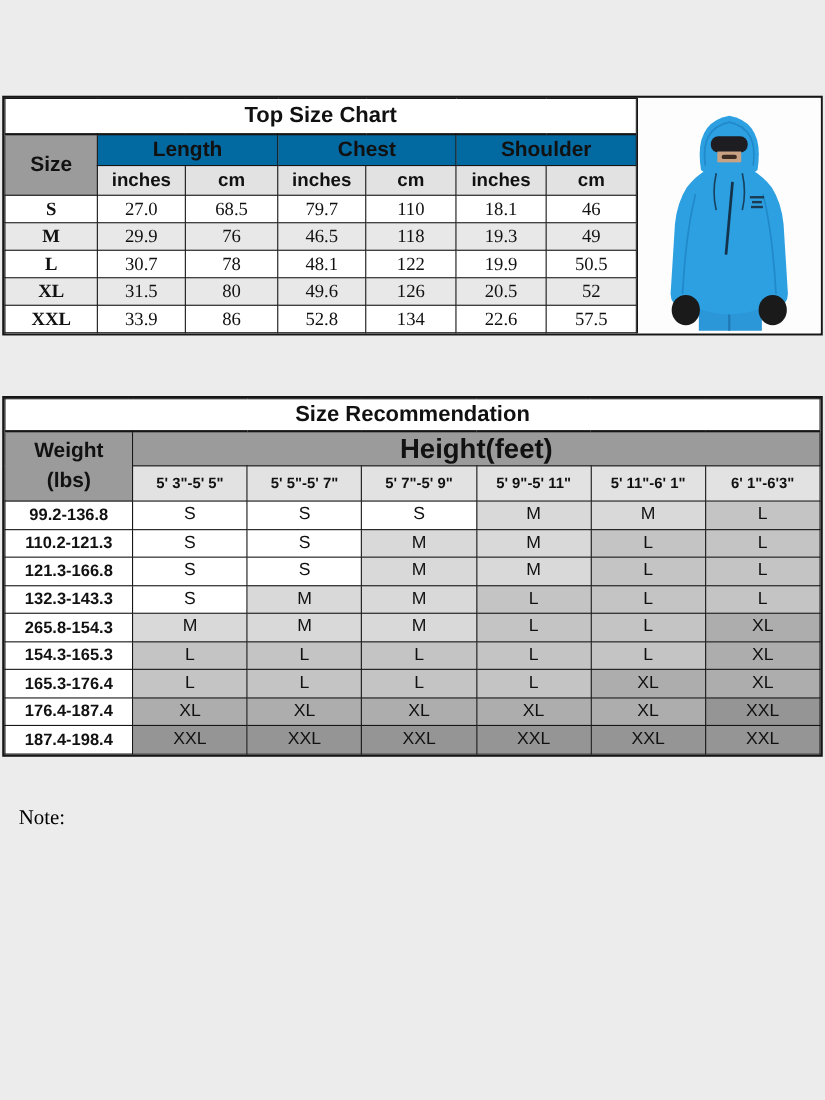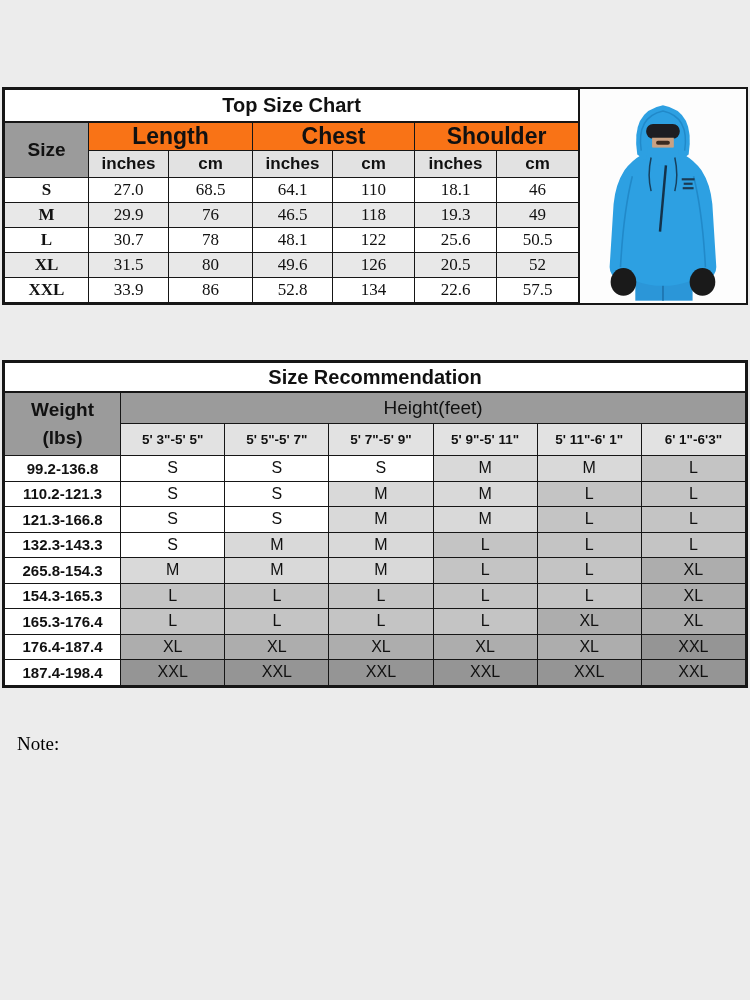--- a/index.html
+++ b/index.html
@@ -17,41 +17,41 @@
     width: 742px;
     border: 2px solid #161616;
     background: #fff;
     display: flex;
   }
   table { border-collapse: collapse; }
   td { border: 1px solid #161616; text-align: center; vertical-align: middle; padding: 0; }
   .tbl1 { width: 574px; table-layout: fixed; }
   .t1-title { height: 31px; font-weight: bold; font-size: 20px; border-bottom: 2px solid #161616; background: #fff; }
   .t1-size-h { background: #9b9b9b; font-weight: bold; font-size: 19px; }
-  .t1-group { height: 27px; background: #f97316; font-weight: bold; font-size: 23px; }
+  .t1-group { height: 27px; background: #0369a1; font-weight: bold; font-size: 19px; }
   .t1-units td { height: 26px; background: #e2e2e2; font-weight: bold; font-size: 17px; }
   .t1-data td { height: 24px; font-family: "Liberation Serif", serif; font-size: 17px; background: #fff; }
   .t1-data td.t1-sz { font-weight: bold; }
   .t1-data.alt td { background: #e8e8e8; }
   .img-cell {
     flex: 1; border-left: 1px solid #161616; background: #fdfdfd; overflow: hidden;
   }
   .img-cell svg { display: block; width: 100%; height: 100%; }
 
   
   .tbl2-wrap {
     position: absolute; left: 2px; top: 360px;
     width: 742px;
     border: 2px solid #161616;
     background: #fff;
   }
   .tbl2 { width: 100%; table-layout: fixed; }
   .t2-title { height: 28px; font-weight: bold; font-size: 20px; border-bottom: 2px solid #161616; background: #fff; }
   .t2-weight-h { background: #9b9b9b; font-weight: bold; font-size: 19px; line-height: 1.5; }
-  .t2-height-h { height: 30px; background: #9b9b9b; font-weight: normal; font-size: 19px; }
+  .t2-height-h { height: 30px; background: #9b9b9b; font-weight: bold; font-size: 25px; }
   .t2-ranges td { height: 31px; background: #e2e2e2; font-weight: bold; font-size: 13.5px; }
   .t2-data td { height: 24.5px; font-size: 16px; }
   .t2-data td.t2-w { font-weight: bold; font-size: 15px; background: #fff; }
 
   
   .note {
     position: absolute; left: 17px; top: 733px; width: 716px;
     font-family: "Liberation Serif", serif;
     font-size: 19px; color: #000;
   }
@@ -87,41 +87,41 @@
       <td>cm</td>
       <td>inches</td>
       <td>cm</td>
       <td>inches</td>
       <td>cm</td>
     </tr>
     <tr class="t1-data">
       <td class="t1-sz">S</td>
       <td>27.0</td>
       <td>68.5</td>
-      <td>64.1</td>
+      <td>79.7</td>
       <td>110</td>
       <td>18.1</td>
       <td>46</td>
     </tr>
     <tr class="t1-data alt">
       <td class="t1-sz">M</td>
       <td>29.9</td>
       <td>76</td>
       <td>46.5</td>
       <td>118</td>
       <td>19.3</td>
       <td>49</td>
     </tr>
     <tr class="t1-data">
       <td class="t1-sz">L</td>
       <td>30.7</td>
       <td>78</td>
       <td>48.1</td>
       <td>122</td>
-      <td>25.6</td>
+      <td>19.9</td>
       <td>50.5</td>
     </tr>
     <tr class="t1-data alt">
       <td class="t1-sz">XL</td>
       <td>31.5</td>
       <td>80</td>
       <td>49.6</td>
       <td>126</td>
       <td>20.5</td>
       <td>52</td>

